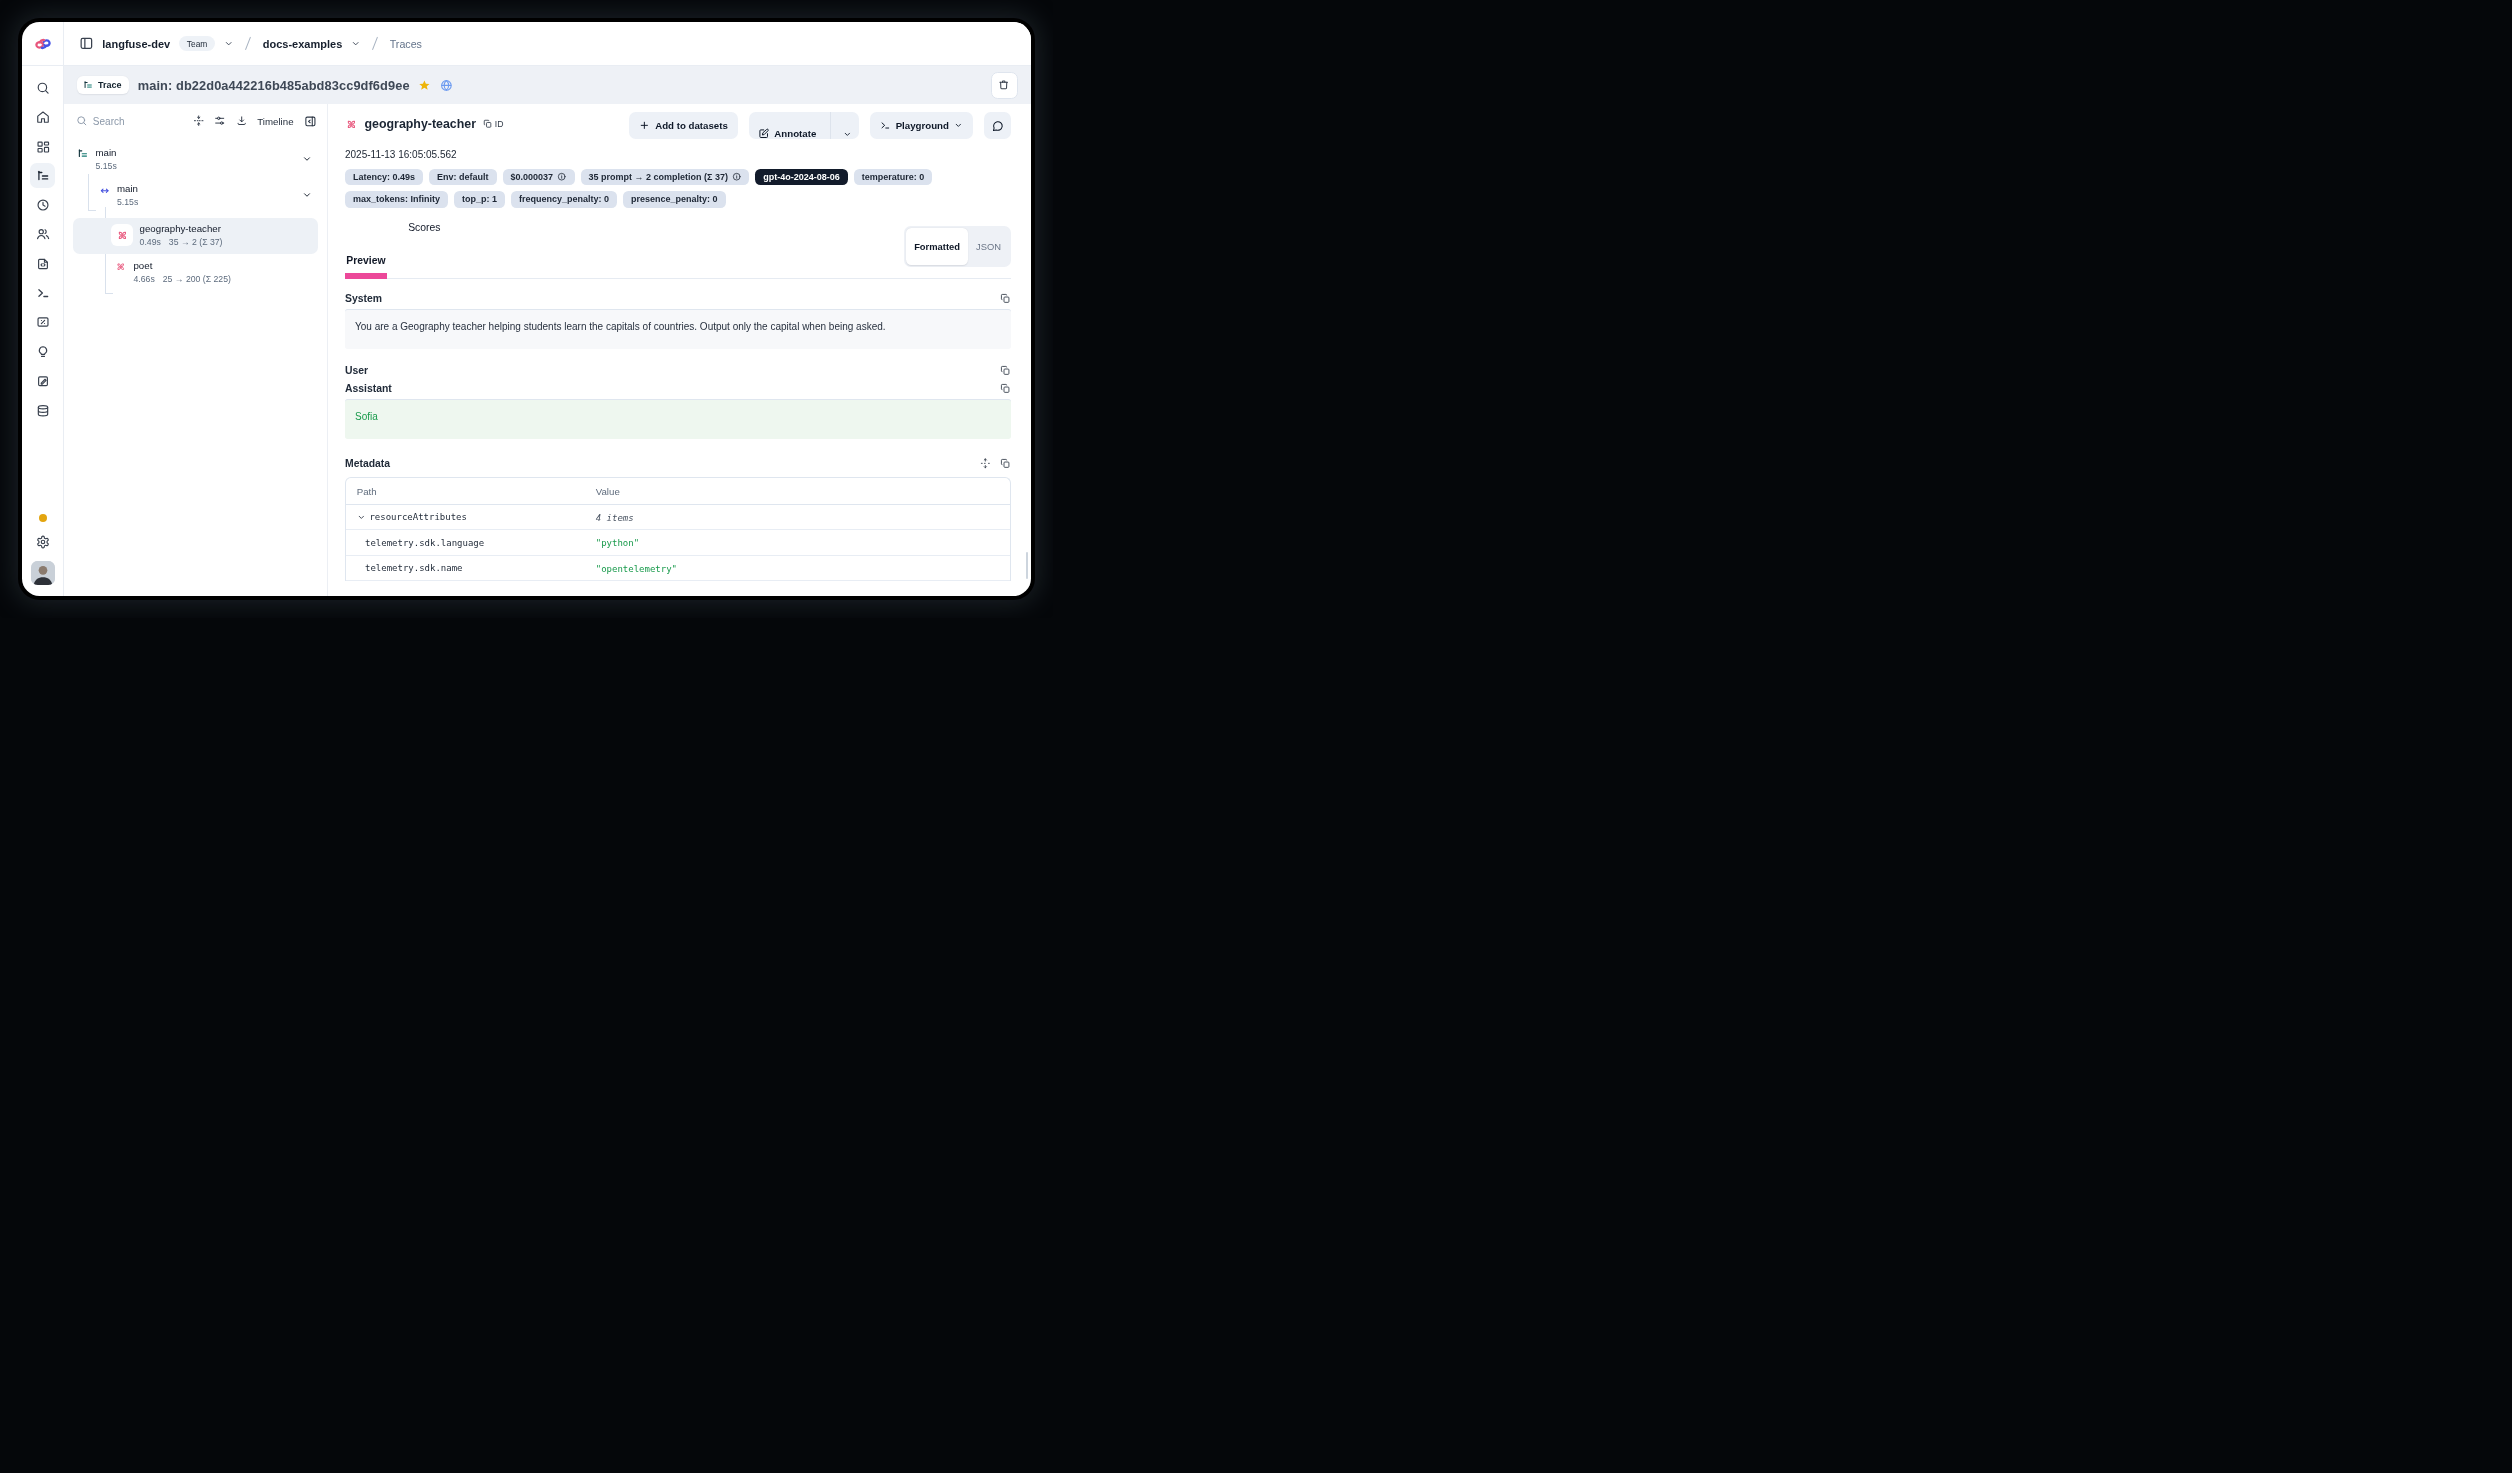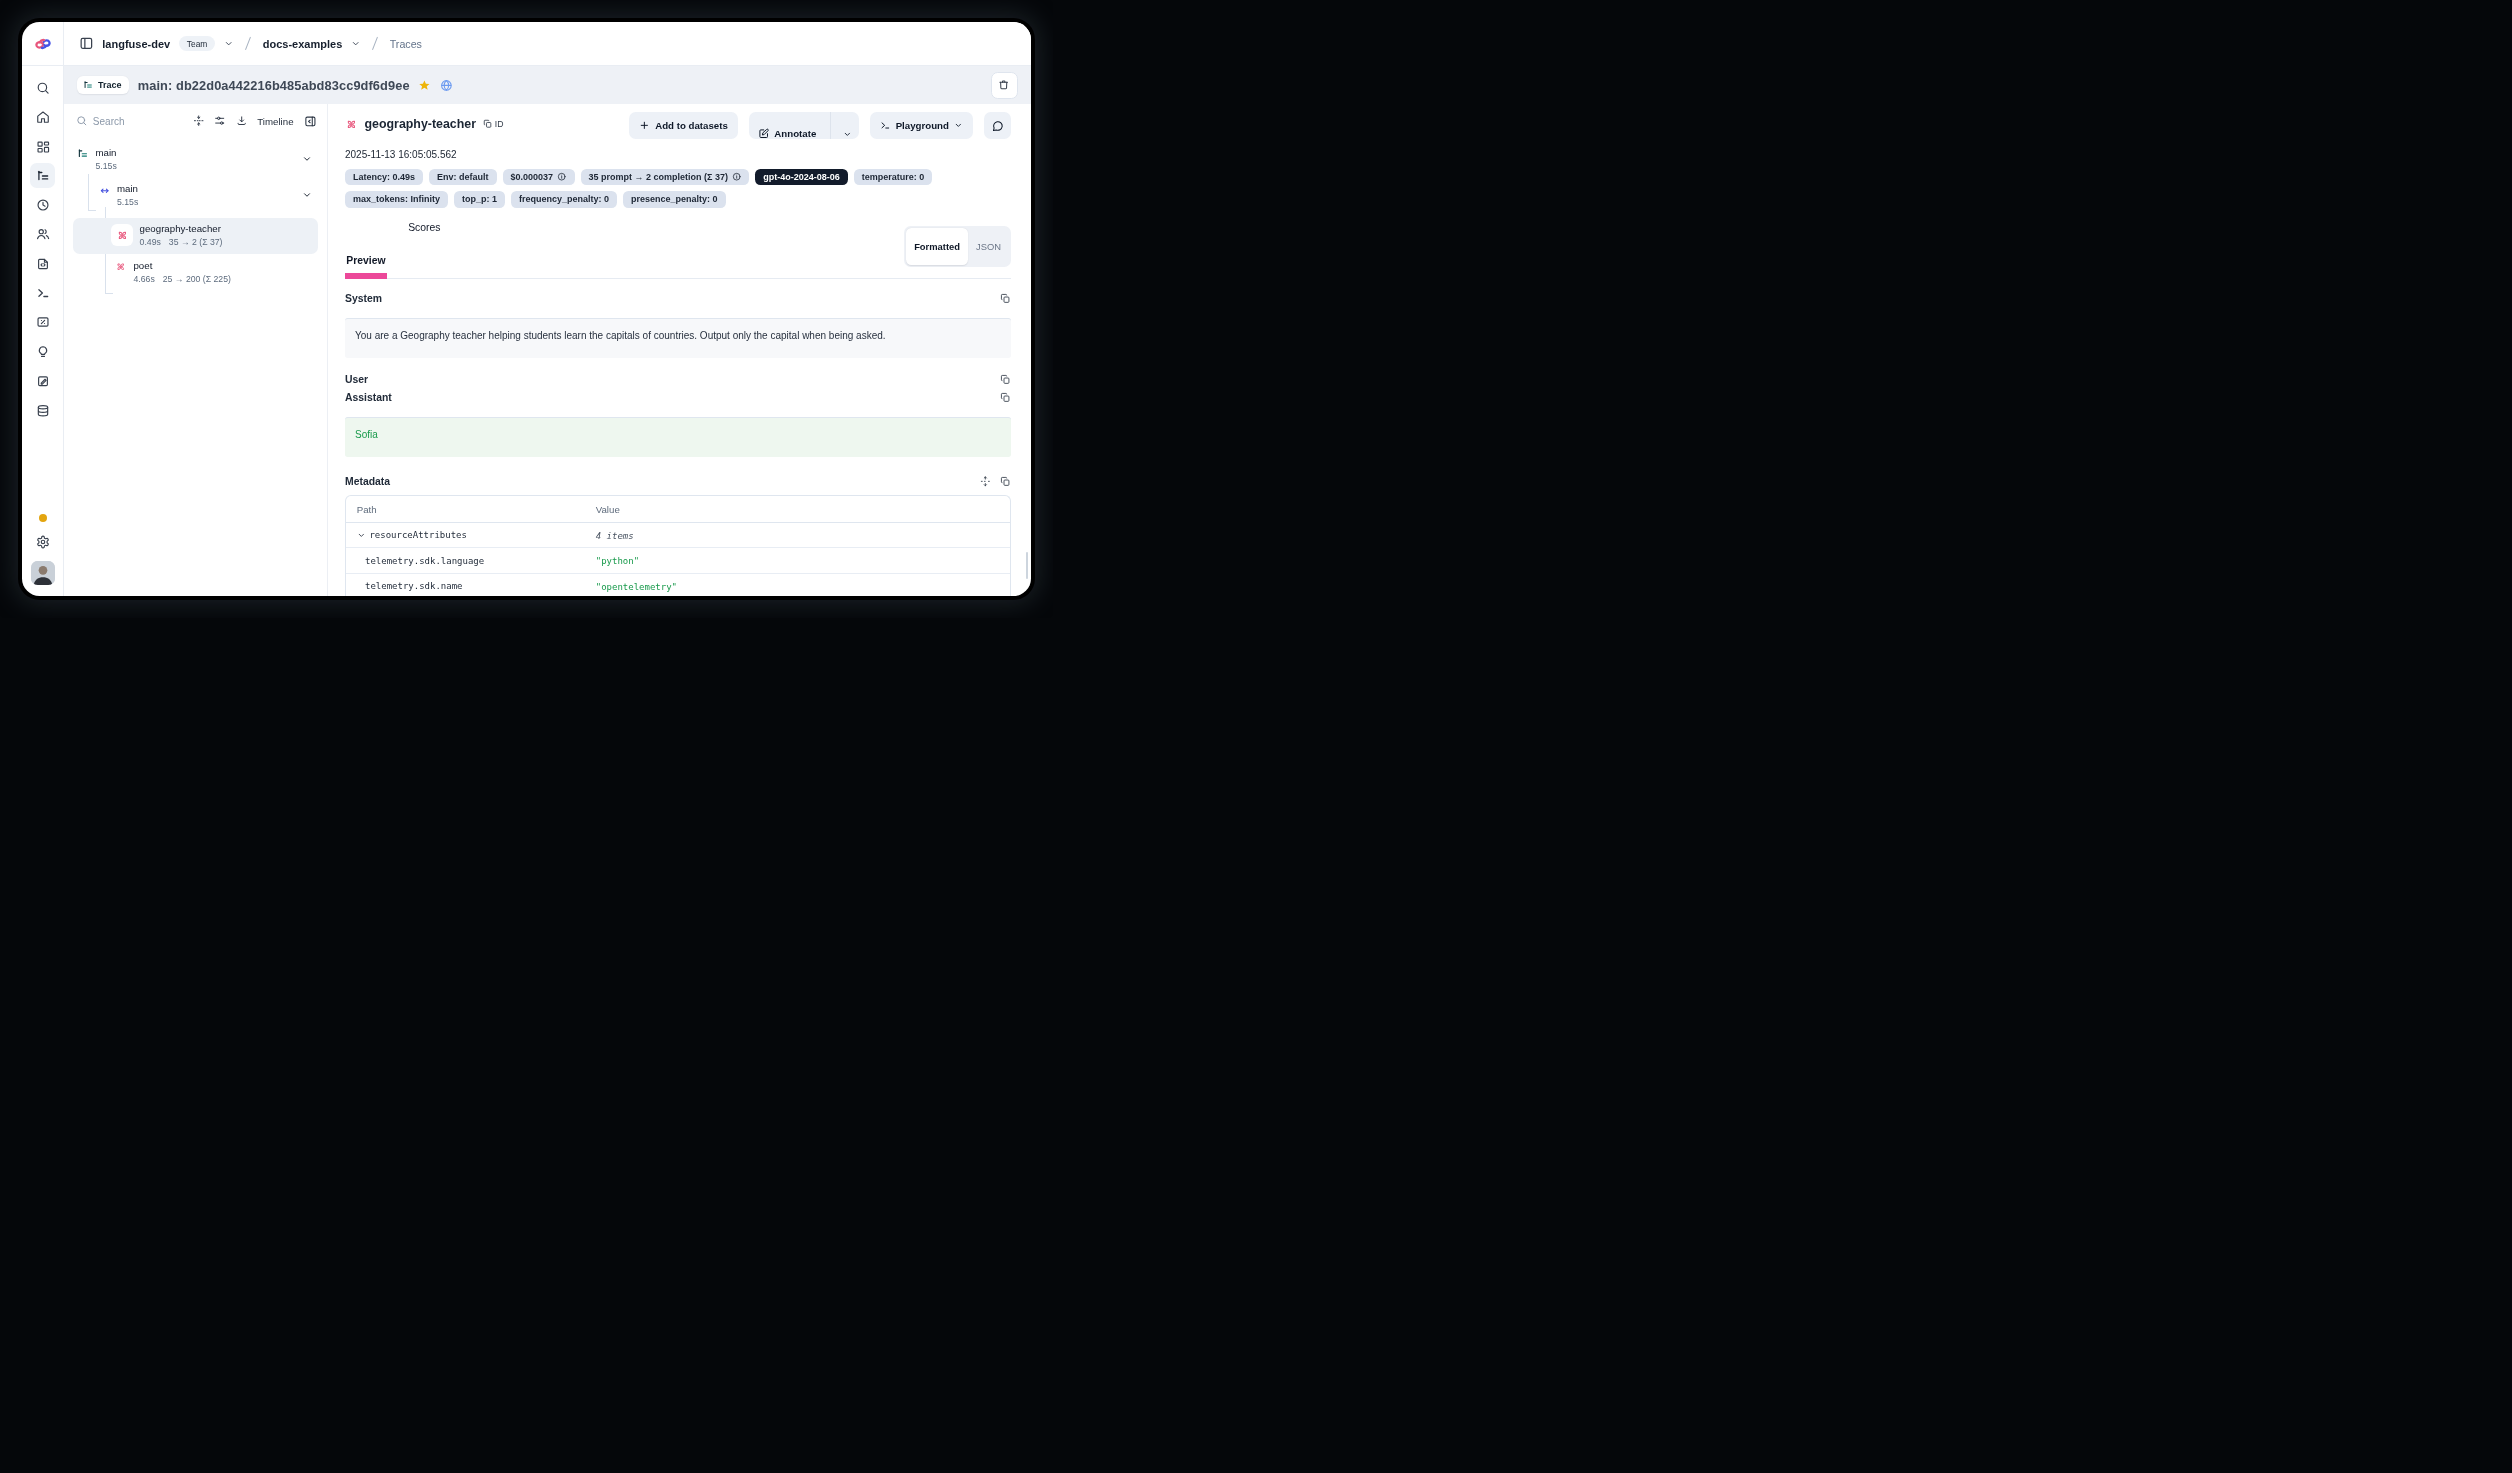--- a/index.html
+++ b/index.html
@@ -80,21 +80,21 @@
   .tabs { display:flex; gap:20px; }
   .tab { font-size:10.4px; color:#111827; padding:2.7px 1.3px 7.4px; cursor:pointer; }
   .tab.active { font-weight:600; border-bottom:6px solid #ec4899; margin-bottom:-1.3px;margin-top:33px; }
   .seg { margin-left:auto; background:#eef1f6; border-radius:6.7px; padding:2px; display:flex; align-items:center; margin-bottom:4.7px; }
   .seg-item { font-size:9.4px; padding:13px 8px; border-radius:5.4px; color:#6b7687; cursor:pointer; }
   .seg-item.active { background:#fff; color:#0f1827; font-weight:600; box-shadow:0 0.7px 1.3px rgba(16,24,40,.1); }
   .section { margin-top:14px; }
   .sec-head { display:flex; align-items:center; }
   .sec-title { font-size:10.4px; font-weight:600; color:#212b39; }
   .sec-icons { margin-left:auto; display:flex; gap:9.4px; color:#39424f; }
-  .sec-box { margin-top:14px; border-top:0.7px solid #dfe6ef; border-radius:2.7px; padding:11.4px 10px 17px 2.7px; font-size:10px; color:#28313f; }
+  .sec-box { margin-top:5px; border-top:0.7px solid #dfe6ef; border-radius:2.7px; padding:11.4px 10px 17px 2.7px; font-size:10px; color:#28313f; }
   .sec-box.gray { background:#f7f8fa; padding-left:10px; }
   .sec-box.plain { background:transparent; border-top-color:#e5eaf1; padding-left:2.7px; padding-bottom:23px; }
   .sec-box.green { background:#eef7ef; padding-left:10px; }
   
   .meta-table { margin-top:8px; border:0.7px solid #dfe6ef; border-bottom:none; border-radius:6px 6px 0 0; overflow:hidden; }
   .m-row { display:grid; grid-template-columns:36% 1fr; align-items:center; border-bottom:1.3px solid #e8edf4; }
   .m-row.head { border-bottom:0.7px solid #dfe6ef; }
   .m-cell { padding:6.7px 10.7px; font-size:9.7px; }
   .m-head-cell { color:#5f6c7d; font-weight:500; padding:7.4px 10.7px; font-size:9.7px; }
   .mono { font-family:"DejaVu Sans Mono", monospace; font-size:9px; color:#1f2937; }

